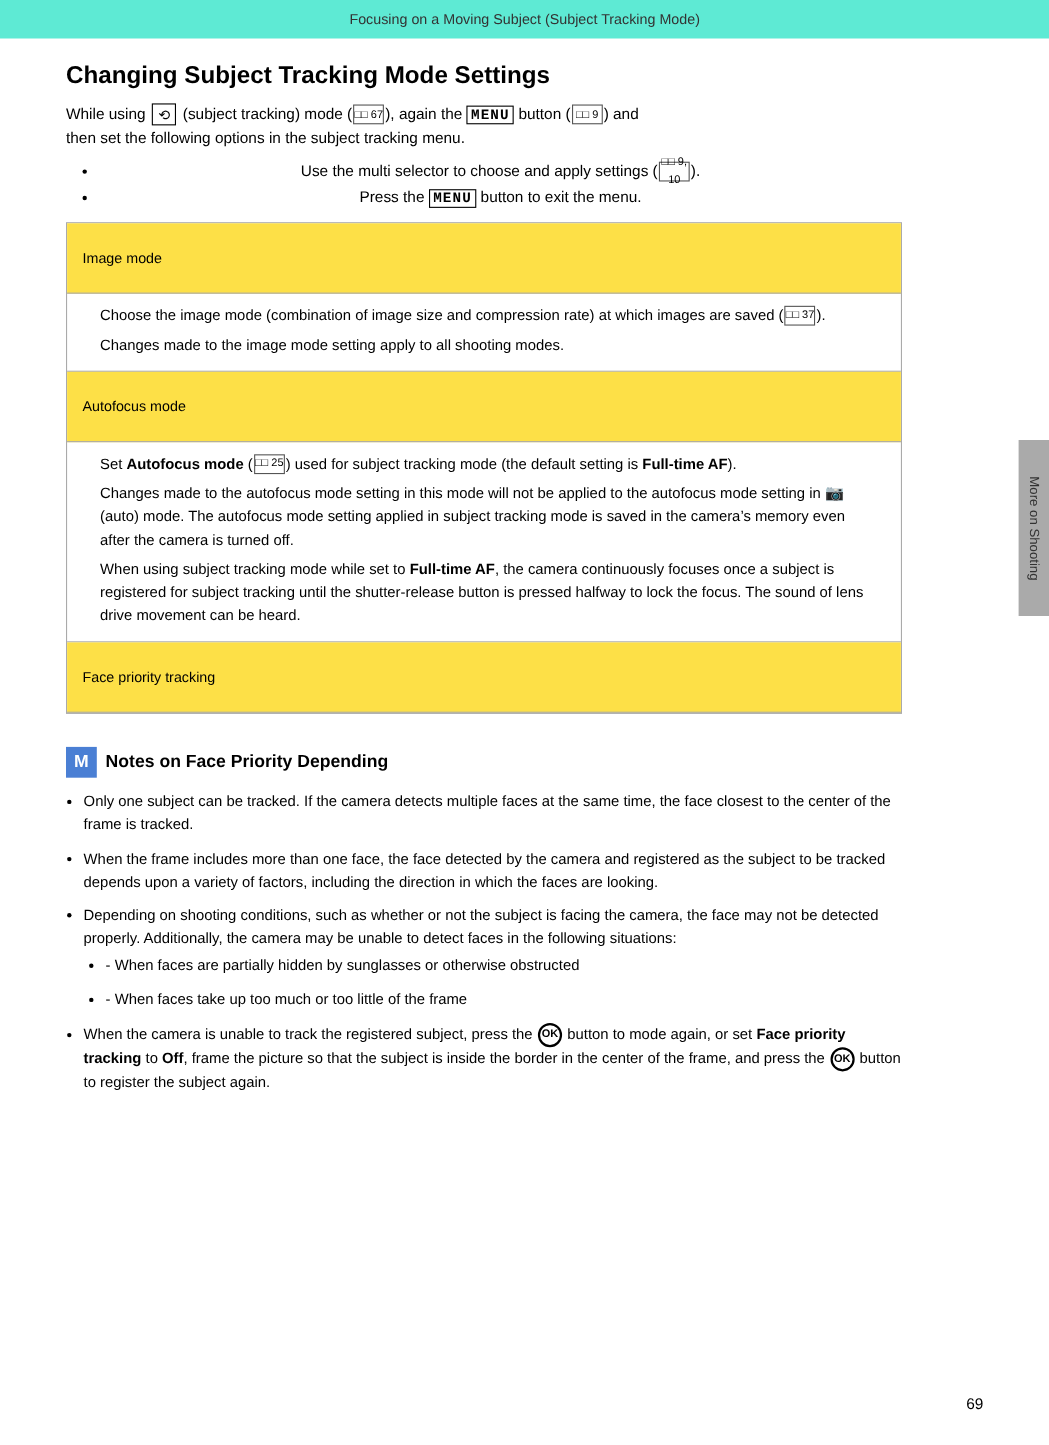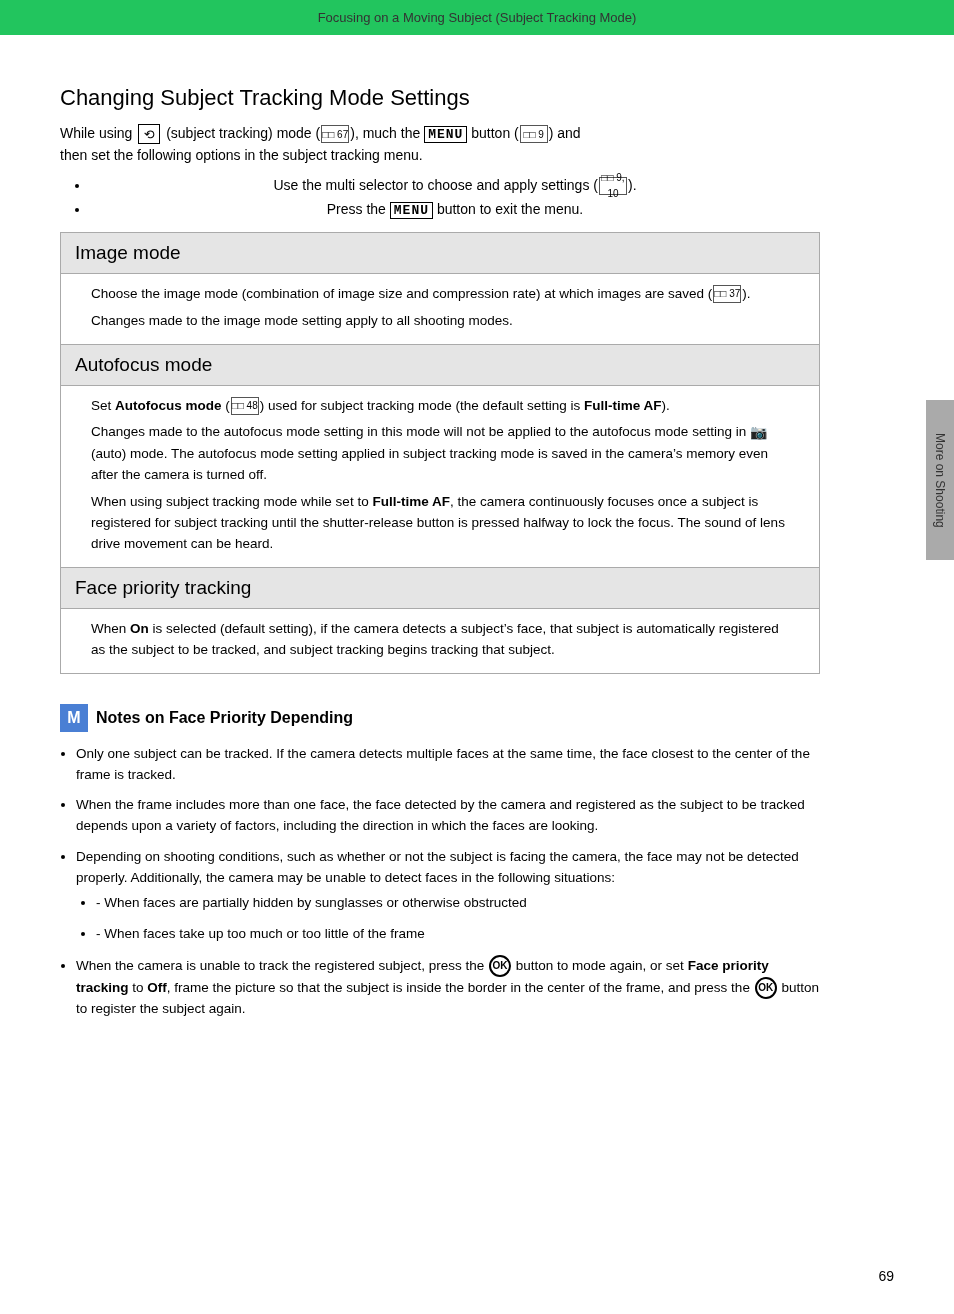--- a/index.html
+++ b/index.html
@@ -7,37 +7,37 @@
       font-family: Arial, Helvetica, sans-serif;
       font-size: 14px;
       background: #fff;
       color: #000;
       width: 954px;
       min-height: 1314px;
       position: relative;
     }
 
     .page-header {
-      background: #22c55e;
+      background: #5eead4;
       text-align: center;
       padding: 10px 0;
       font-size: 13px;
       color: #333;
     }
 
     .content-area {
       padding: 20px 60px 60px 60px;
       max-width: 880px;
     }
 
     h1.page-title {
       font-size: 22px;
-      font-weight: normal;
+      font-weight: bold;
       margin-bottom: 12px;
-      margin-top: 30px;
+      margin-top: 0;
     }
 
     .intro-text {
       font-size: 14px;
       line-height: 1.5;
       margin-bottom: 8px;
     }
 
     .bullet-list {
       margin: 6px 0 10px 30px;
@@ -58,23 +58,23 @@
       padding: 0 3px;
       letter-spacing: 1px;
     }
 
     .table-section {
       border: 1px solid #aaa;
       margin-bottom: 0;
     }
 
     .table-row-header {
-      background: #e5e5e5;
-      padding: 9px 14px;
-      font-size: 19px;
+      background: #fde047;
+      padding: 24px 14px;
+      font-size: 13px;
       font-weight: normal;
       border-bottom: 1px solid #aaa;
     }
 
     .table-row-content {
       padding: 10px 30px 12px 30px;
       font-size: 13.5px;
       line-height: 1.55;
       border-bottom: 1px solid #aaa;
     }
@@ -224,21 +224,21 @@
   <span>More on Shooting</span>
 </div>
 
 <div class="content-area">
 
   <h1 class="page-title">Changing Subject Tracking Mode Settings</h1>
 
   <p class="intro-text">
     <span>While using </span>
     <span class="icon-subject-tracking" title="subject tracking"></span>
-    <span> (subject tracking) mode (</span><span class="ref-box">□□ 67</span><span>), much the </span><span class="menu-label">MENU</span><span> button (</span><span class="ref-box">□□ 9</span><span>) and</span><br>
+    <span> (subject tracking) mode (</span><span class="ref-box">□□ 67</span><span>), again the </span><span class="menu-label">MENU</span><span> button (</span><span class="ref-box">□□ 9</span><span>) and</span><br>
     <span>then set the following options in the subject tracking menu.</span>
   </p>
 
   <ul class="bullet-list">
     <li>
       <span>Use the multi selector to choose and apply settings (</span><span class="ref-box">□□ 9, 10</span><span>).</span>
     </li>
     <li>
       <span>Press the </span><span class="menu-label">MENU</span><span> button to exit the menu.</span>
     </li>
@@ -254,37 +254,32 @@
         Choose the image mode (combination of image size and compression rate) at which images are saved (<span class="ref-box">□□ 37</span>).
       </p>
       <p>Changes made to the image mode setting apply to all shooting modes.</p>
     </div>
 
     <div class="table-row-header">
       <span>Autofocus mode</span>
     </div>
     <div class="table-row-content">
       <p>
-        Set <strong>Autofocus mode</strong> (<span class="ref-box">□□ 48</span>) used for subject tracking mode (the default setting is <strong>Full-time AF</strong>).
+        Set <strong>Autofocus mode</strong> (<span class="ref-box">□□ 25</span>) used for subject tracking mode (the default setting is <strong>Full-time AF</strong>).
       </p>
       <p>
         Changes made to the autofocus mode setting in this mode will not be applied to the autofocus mode setting in <span class="camera-icon">📷</span> (auto) mode. The autofocus mode setting applied in subject tracking mode is saved in the camera’s memory even after the camera is turned off.
       </p>
       <p>
         When using subject tracking mode while set to <strong>Full-time AF</strong>, the camera continuously focuses once a subject is registered for subject tracking until the shutter-release button is pressed halfway to lock the focus. The sound of lens drive movement can be heard.
       </p>
     </div>
 
     <div class="table-row-header">
       <span>Face priority tracking</span>
-    </div>
-    <div class="table-row-content">
-      <p>
-        When <strong>On</strong> is selected (default setting), if the camera detects a subject’s face, that subject is automatically registered as the subject to be tracked, and subject tracking begins tracking that subject.
-      </p>
     </div>
 
   </div>
 
   <div class="notes-section">
     <div class="notes-title">
       <span class="notes-icon">M</span>
       <span>Notes on Face Priority Depending</span>
     </div>
     <ul class="notes-bullets">

